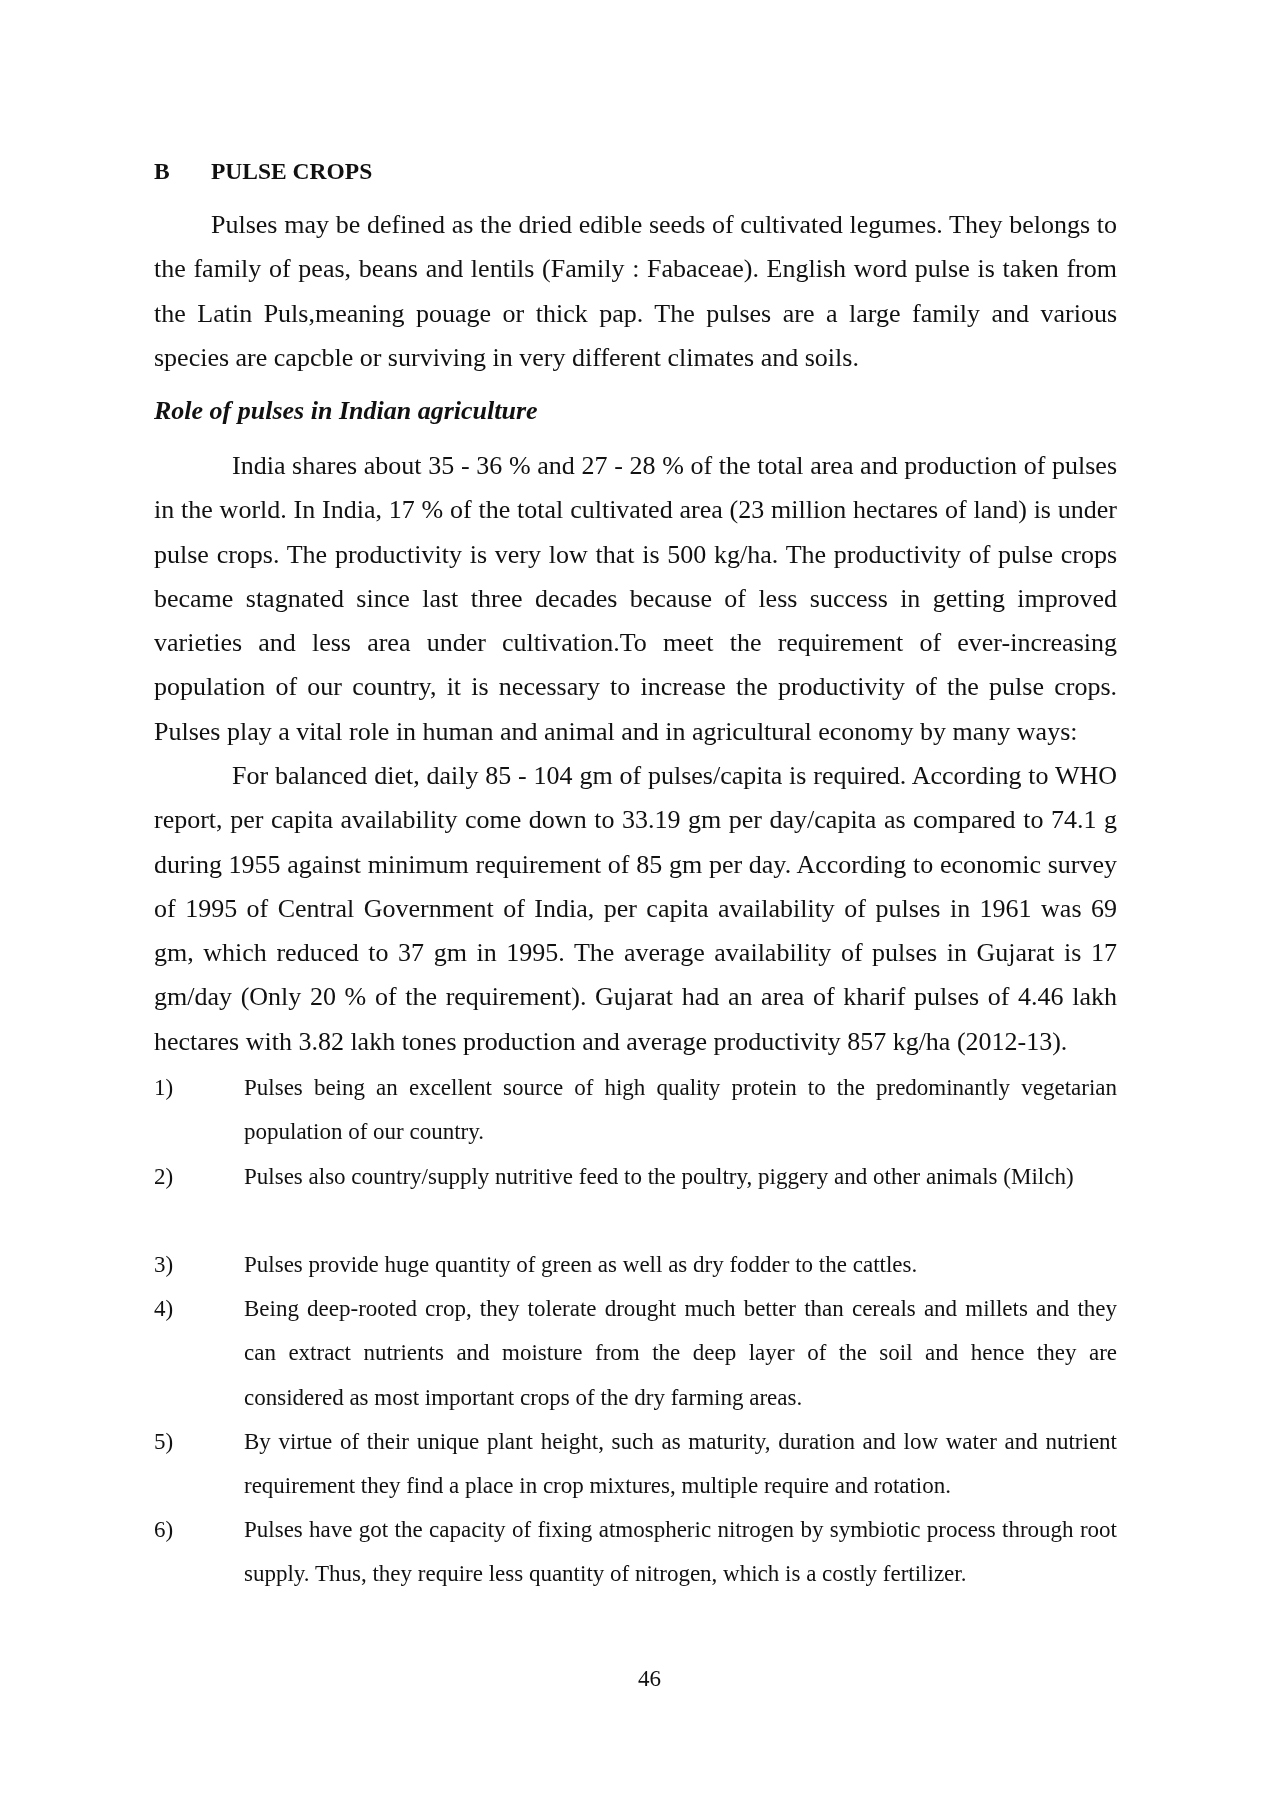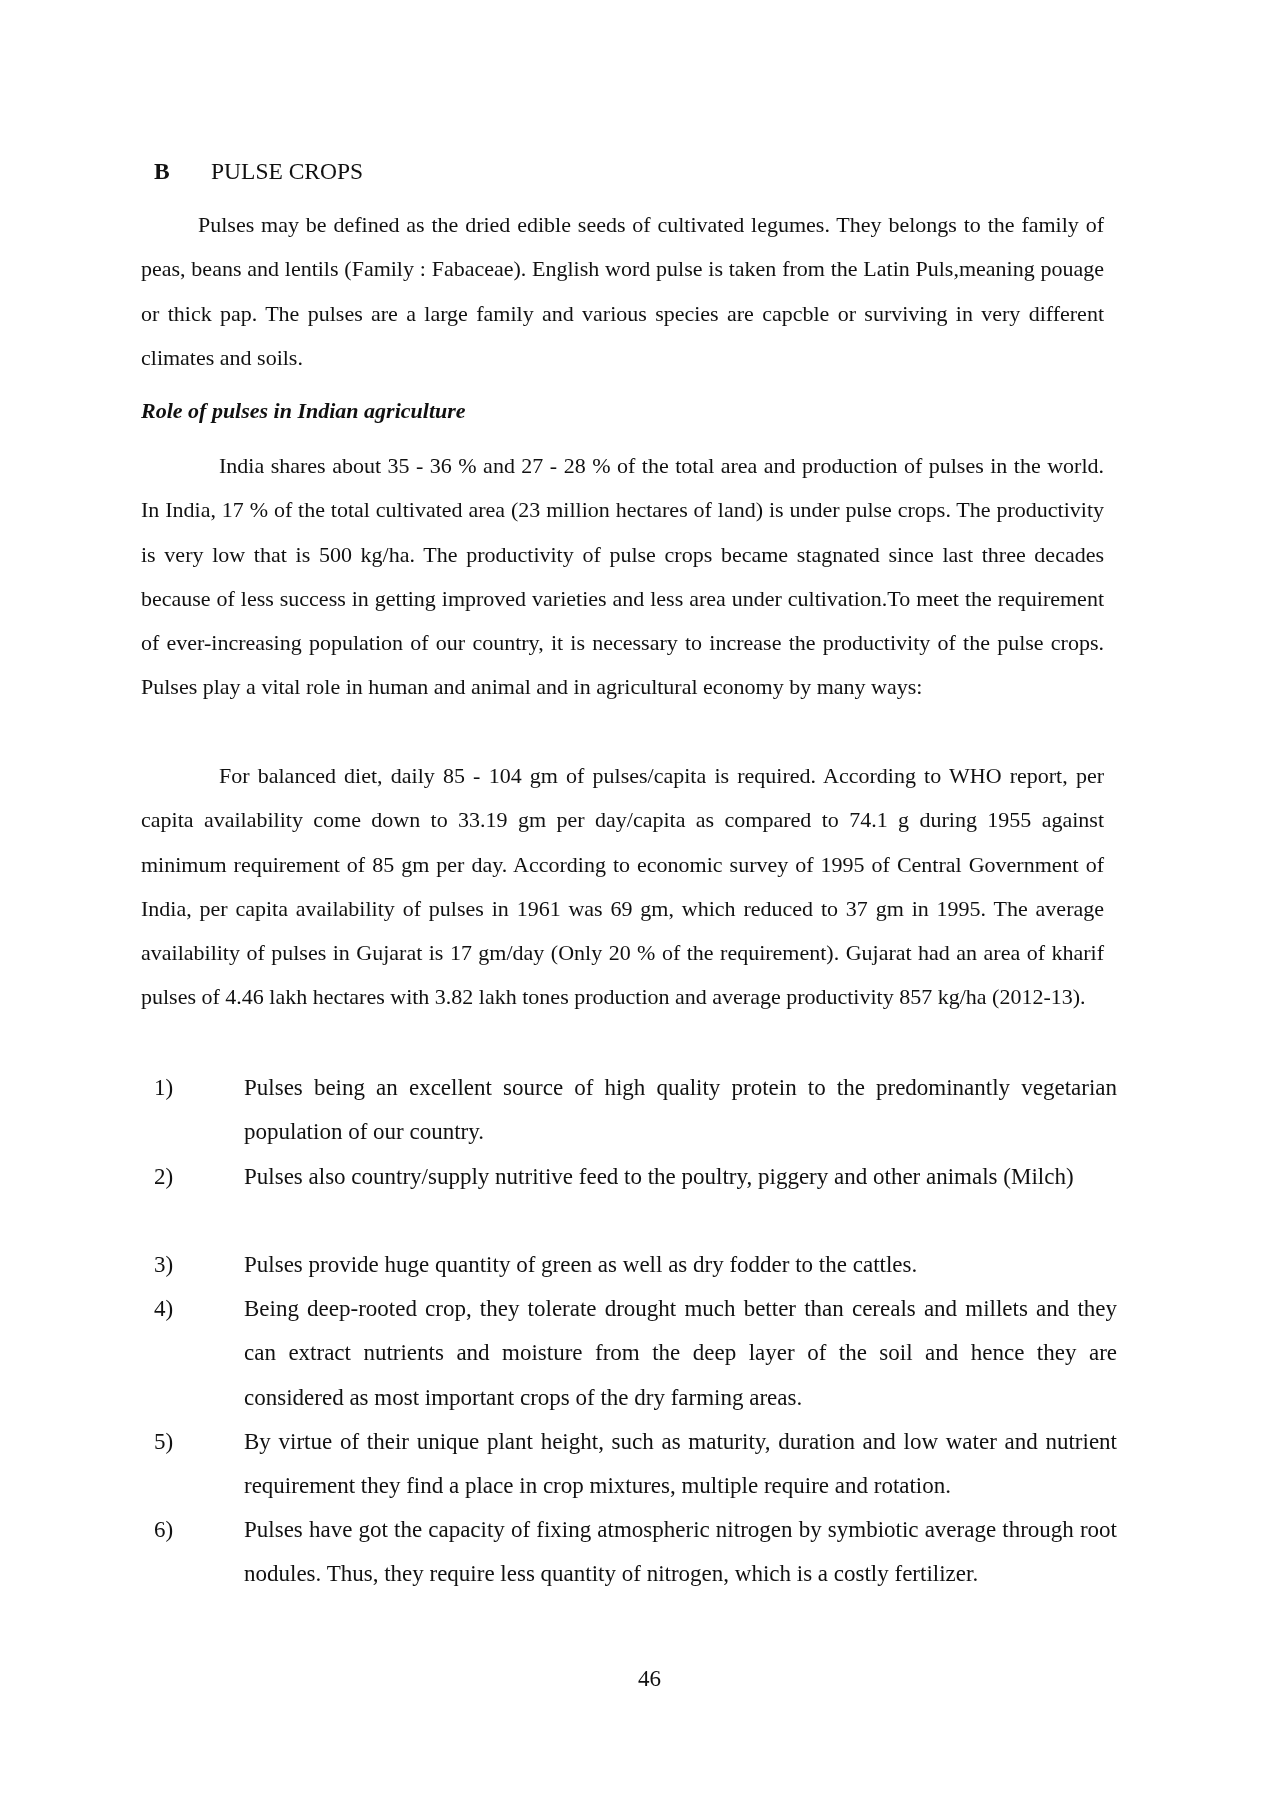--- a/index.html
+++ b/index.html
@@ -1,23 +1,23 @@
 <!DOCTYPE html>
 <html><head>
 <meta charset="utf-8">
 <style>
   html, body { margin: 0; padding: 0; background: #ffffff; }
   body { width: 1271px; height: 1797px; position: relative; overflow: hidden;
          font-family: "Liberation Serif", "DejaVu Serif", serif; color: #111111; }
-  .blk { position: absolute; left: 141px; width: 963px; font-size: 22px; line-height: 44.3px; }
+  .blk { position: absolute; left: 154px; width: 963px; font-size: 26px; line-height: 44.3px; }
   .just { text-align: justify; text-align-last: left; }
   .indent { text-indent: 78px; }
   .bold { font-weight: bold; font-style: italic; }
   .heading-letter { position: absolute; left: 154px; top: 156px; font-size: 23.5px; font-weight: bold; line-height: 30px; }
-  .heading-title { position: absolute; left: 211px; top: 156px; font-size: 23.5px; font-weight: normal; line-height: 30px; }
+  .heading-title { position: absolute; left: 211px; top: 156px; font-size: 23.5px; font-weight: bold; line-height: 30px; }
   .list-item { position: absolute; left: 154px; width: 963px; font-size: 23px; line-height: 44.3px; }
   .list-num { position: absolute; left: 0; top: 0; width: 57px; }
   .list-text { margin-left: 90px; text-align: justify; text-align-last: left; }
   .page-num { position: absolute; left: 0; width: 1271px; top: 1664px; text-align: center; font-size: 23px; line-height: 30px; padding-left: 14px; }
 </style>
 </head>
 <body>
 
 <div class="heading-letter">B</div>
 <div class="heading-title">PULSE CROPS</div>
@@ -45,16 +45,16 @@
 <div class="list-item" style="top:1287px;">
   <span class="list-num">4)</span>
   <div class="list-text">Being deep-rooted crop, they tolerate drought much better than cereals and millets and they can extract nutrients and moisture from the deep layer of the soil and hence they are considered as most important crops of the dry farming areas.</div>
 </div>
 <div class="list-item" style="top:1420px;">
   <span class="list-num">5)</span>
   <div class="list-text">By virtue of their unique plant height, such  as  maturity,  duration and low water and nutrient requirement they find  a  place in crop mixtures, multiple require and rotation.</div>
 </div>
 <div class="list-item" style="top:1508px;">
   <span class="list-num">6)</span>
-  <div class="list-text">Pulses have got the capacity of fixing atmospheric nitrogen by symbiotic average through root nodules.  Thus, they   require   less quantity of nitrogen, which is a   costly fertilizer.</div>
+  <div class="list-text">Pulses have got the capacity of fixing atmospheric nitrogen by symbiotic process through root supply.  Thus, they   require   less quantity of nitrogen, which is a   costly fertilizer.</div>
 </div>
 
 <div class="page-num">46</div>
 
 </body></html>

